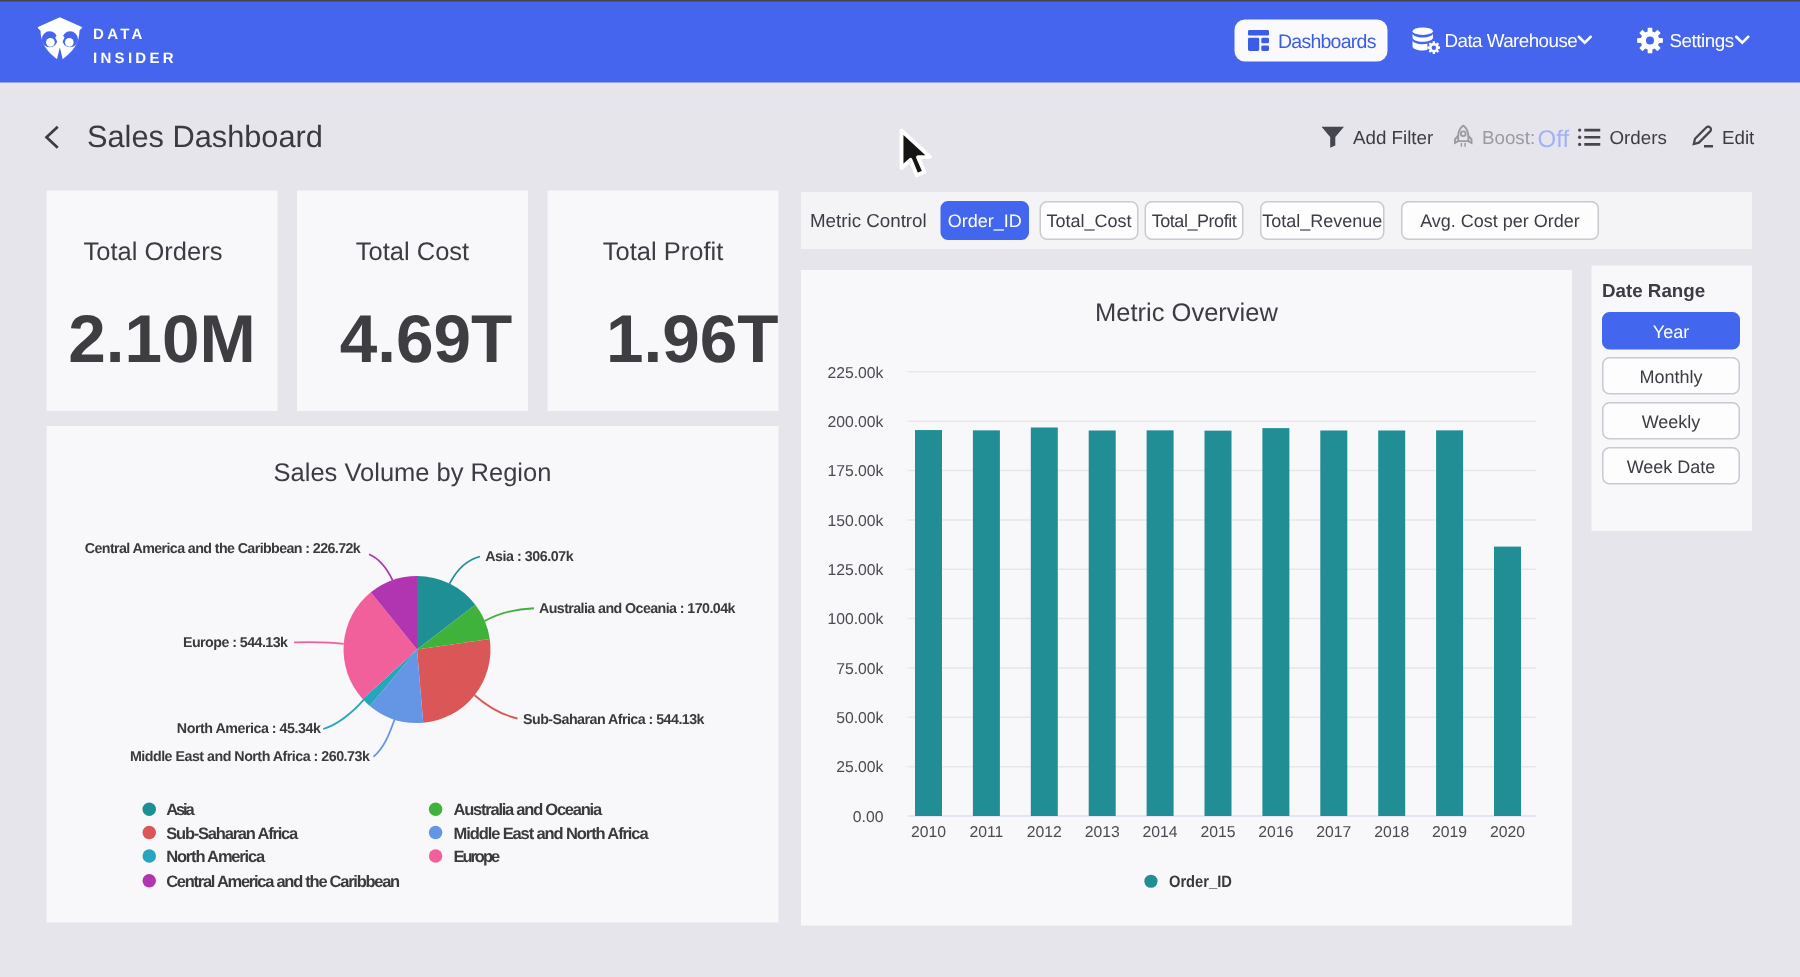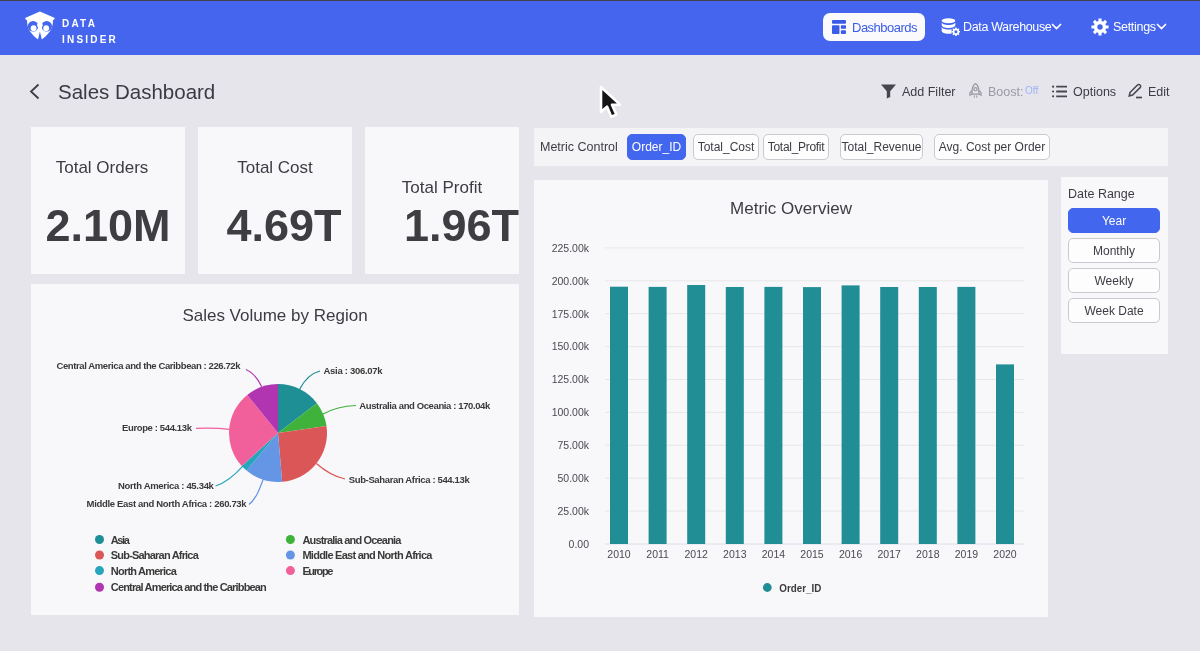--- a/index.html
+++ b/index.html
@@ -76,44 +76,44 @@
 <svg class="abs" style="left:968px;top:83px;" width="15" height="16" viewBox="0 0 24 26">
   <g fill="none" stroke="#9a9aa2" stroke-width="2">
     <path d="M12 1 C16 4 17.5 9 17.5 13 L17.5 18 L6.5 18 L6.5 13 C6.5 9 8 4 12 1 Z"></path>
     <circle cx="12" cy="10" r="2.6"></circle>
     <path d="M6.5 12 L3 16 L3 20 L6.5 18"></path>
     <path d="M17.5 12 L21 16 L21 20 L17.5 18"></path>
     <path d="M10 20 L10 24 M14 20 L14 24" stroke-width="1.6"></path>
   </g>
 </svg>
 <div class="abs" style="left:988px;top:84.5px;font-size:12.5px;color:#9a9aa2;">Boost:</div>
-<div class="abs" style="left:1025px;top:84.5px;font-size:10px;color:#9fb2f4;">Off</div>
+<div class="abs" style="left:1025px;top:84.5px;font-size:16px;color:#9fb2f4;">Off</div>
 
 <svg class="abs" style="left:1052px;top:85px;" width="15" height="13" viewBox="0 0 15 13">
   <g stroke="#46464e" stroke-width="1.8">
     <circle cx="1.1" cy="1.7" r="1.1" fill="#46464e" stroke="none"></circle>
     <circle cx="1.1" cy="6.5" r="1.1" fill="#46464e" stroke="none"></circle>
     <circle cx="1.1" cy="11.3" r="1.1" fill="#46464e" stroke="none"></circle>
     <path d="M4.2 1.7 L15 1.7 M4.2 6.5 L15 6.5 M4.2 11.3 L15 11.3"></path>
   </g>
 </svg>
-<div class="abs" style="left:1073px;top:84.5px;font-size:12.5px;color:#3c3c44;">Options</div>
+<div class="abs" style="left:1073px;top:84.5px;font-size:12.5px;color:#3c3c44;">Orders</div>
 
 <svg class="abs" style="left:1127px;top:83px;" width="17" height="16" viewBox="0 0 17 16">
   <path d="M3 9.5 L10.5 2 a1.8 1.8 0 0 1 2.6 0 a1.8 1.8 0 0 1 0 2.6 L5.6 12.1 L2.2 13 Z" fill="none" stroke="#46464e" stroke-width="1.5"></path>
   <path d="M9 14.5 L15 14.5" stroke="#46464e" stroke-width="1.7"></path>
 </svg>
 <div class="abs" style="left:1148px;top:84.5px;font-size:12.5px;color:#3c3c44;">Edit</div>
 
 <div class="card" style="left:31px;top:127px;width:154px;height:147px;"></div>
 <div class="card" style="left:198px;top:127px;width:154px;height:147px;"></div>
 <div class="card" style="left:365px;top:127px;width:154px;height:147px;"></div>
 <div class="abs" style="left:31px;top:158px;width:142px;text-align:center;font-size:17px;color:#3c3c44;">Total Orders</div>
 <div class="abs" style="left:198px;top:158px;width:154px;text-align:center;font-size:17px;color:#3c3c44;">Total Cost</div>
-<div class="abs" style="left:365px;top:158px;width:154px;text-align:center;font-size:17px;color:#3c3c44;margin-top:20px;">Total Profit</div>
+<div class="abs" style="left:365px;top:158px;width:154px;text-align:center;font-size:17px;color:#3c3c44;">Total Profit</div>
 <div class="abs" style="left:31px;top:200px;width:154px;text-align:center;font-size:45px;font-weight:bold;color:#3d3d42;">2.10M</div>
 <div class="abs" style="left:198px;top:200px;width:172px;text-align:center;font-size:45px;font-weight:bold;color:#3d3d42;">4.69T</div>
 <div class="abs" style="left:365px;top:200px;width:154px;text-align:right;font-size:45px;font-weight:bold;color:#3d3d42;">1.96T</div>
 
 <div class="card" style="left:31px;top:284px;width:488px;height:331px;"></div>
 <svg class="abs" style="left:31px;top:284px;" width="488" height="331" viewBox="0 0 488 331">
   <text x="244" y="36.5" text-anchor="middle" font-size="17" fill="#3c3c44">Sales Volume by Region</text>
   <g>
     <path d="M247,149 L247,100 A49,49 0 0 1 285.9,119.2 Z" fill="#1f8f96"></path>
     <path d="M247,149 L285.9,119.2 A49,49 0 0 1 295.49,141.95 Z" fill="#3fb23c"></path>
@@ -158,21 +158,21 @@
       <text x="271.4" y="290.6" textLength="31">Europe</text>
   </g>
 </svg>
 
 <div class="abs" style="left:534px;top:128px;width:634px;height:38px;background:#f4f3f6;"></div>
 <div class="abs" style="left:540px;top:140px;font-size:12.5px;color:#3c3c44;">Metric Control</div>
 <div class="btn blue" style="left:627px;top:134px;width:59px;height:26px;">Order_ID</div>
 <div class="btn" style="left:693px;top:134px;width:66px;height:26px;">Total_Cost</div>
 <div class="btn" style="left:763px;top:134px;width:66px;height:26px;letter-spacing:-0.3px;">Total_Profit</div>
 <div class="btn" style="left:840px;top:134px;width:83px;height:26px;">Total_Revenue</div>
-<div class="btn" style="left:934px;top:134px;width:116px;height:26px;">Avg. Cost per Order</div>
+<div class="btn" style="left:934px;top:134px;width:132px;height:26px;">Avg. Cost per Order</div>
 
 <div class="card" style="left:534px;top:180px;width:514px;height:437px;"></div>
 <svg class="abs" style="left:534px;top:180px;" width="514" height="437" viewBox="0 0 514 437">
   <text x="257" y="34" text-anchor="middle" font-size="17" fill="#3c3c44">Metric Overview</text>
   <g stroke="#e7e7ea" stroke-width="1">
     <line x1="71" y1="67.9" x2="490" y2="67.9"></line>
     <line x1="71" y1="100.8" x2="490" y2="100.8"></line>
     <line x1="71" y1="133.7" x2="490" y2="133.7"></line>
     <line x1="71" y1="166.6" x2="490" y2="166.6"></line>
     <line x1="71" y1="199.5" x2="490" y2="199.5"></line>
@@ -218,21 +218,21 @@
     <text x="355.2" y="378">2017</text>
     <text x="393.8" y="378">2018</text>
     <text x="432.4" y="378">2019</text>
     <text x="471" y="378">2020</text>
   </g>
   <circle cx="233.3" cy="407.5" r="4.4" fill="#218e96"></circle>
   <text x="245.3" y="411.5" font-size="11" font-weight="bold" fill="#3a3a3a" textLength="42" lengthAdjust="spacingAndGlyphs">Order_ID</text>
 </svg>
 
 <div class="card" style="left:1061px;top:177px;width:107px;height:177px;"></div>
-<div class="abs" style="left:1068px;top:187px;font-size:12.5px;color:#3c3c44;">Date Range</div>
+<div class="abs" style="left:1068px;top:187px;font-size:12.5px;color:#3c3c44;font-weight:bold;">Date Range</div>
 <div class="btn blue" style="left:1068px;top:208px;width:92px;height:25px;">Year</div>
 <div class="btn" style="left:1068px;top:238px;width:92px;height:25px;">Monthly</div>
 <div class="btn" style="left:1068px;top:268px;width:92px;height:25px;">Weekly</div>
 <div class="btn" style="left:1068px;top:298px;width:92px;height:25px;">Week Date</div>
 
 <svg class="abs" style="left:597px;top:83px;" width="28" height="40" viewBox="0 0 28 40">
   <path d="M4 4 L4 29 L10 23.6 L14.2 33.8 L19.3 31.6 L15 21.8 L23 21.6 Z" fill="#151515" stroke="#fff" stroke-width="2.6" stroke-linejoin="round"></path>
 </svg>
 
 </body></html>

